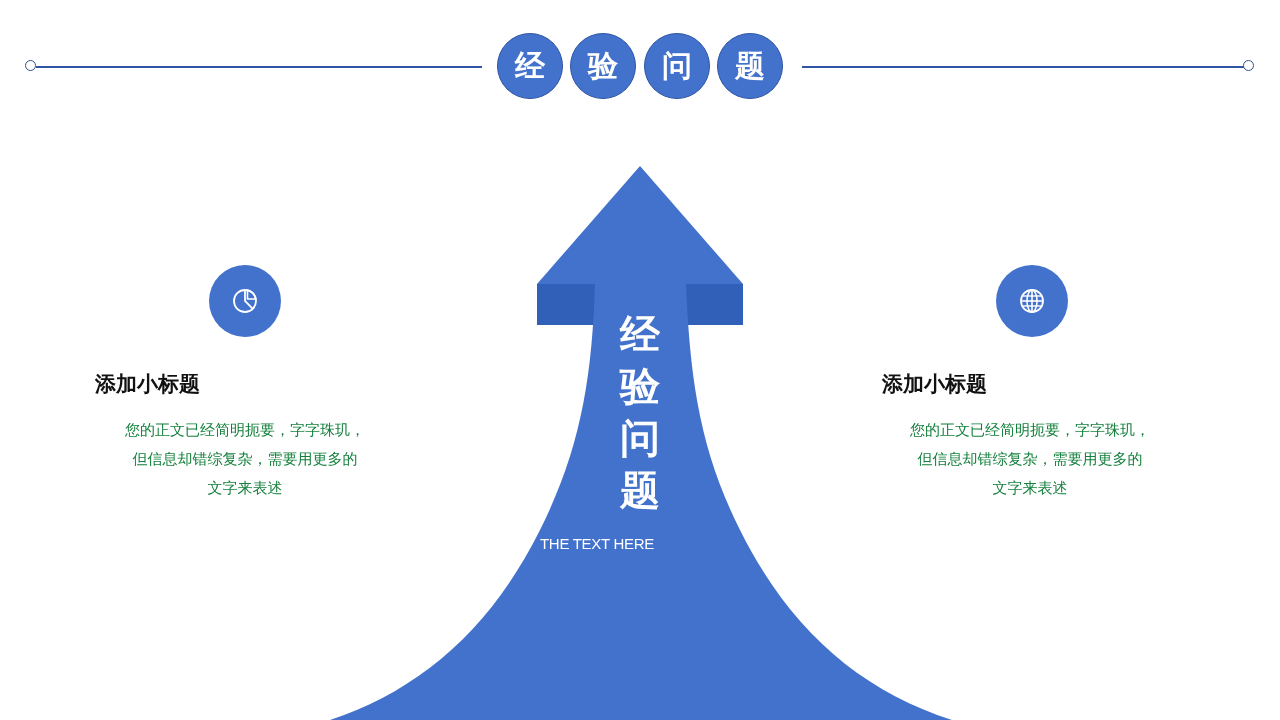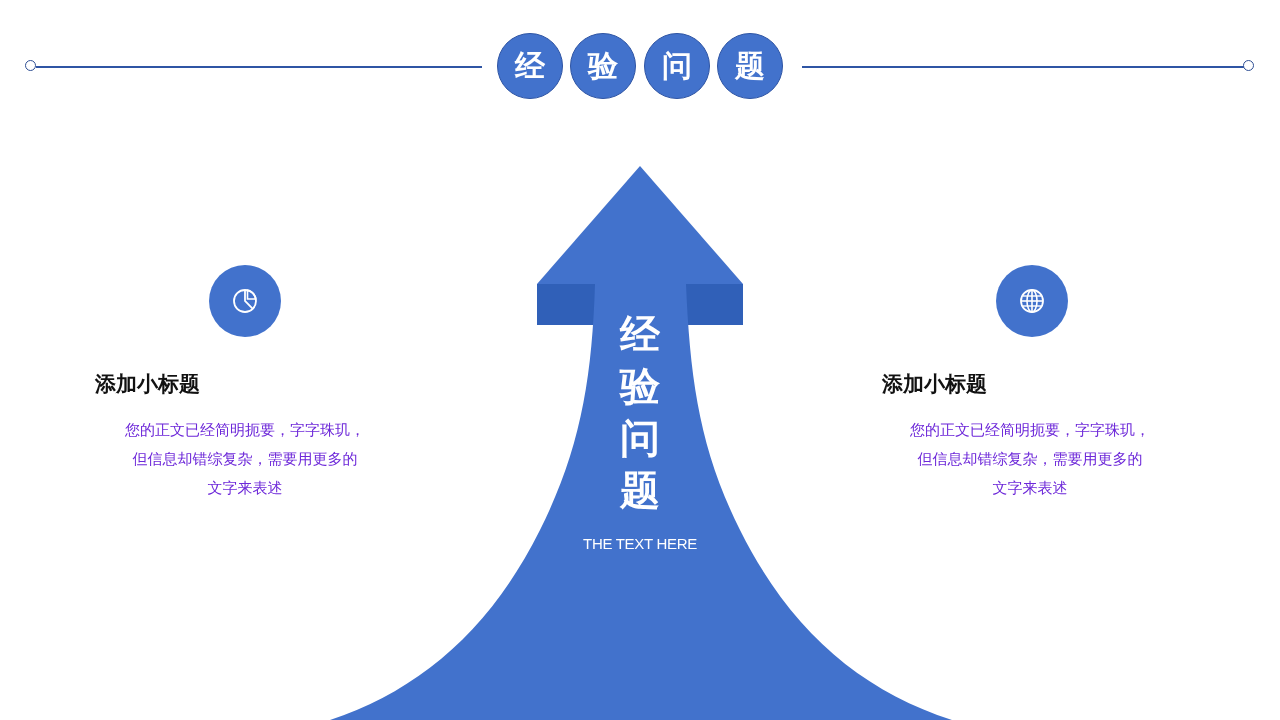--- a/index.html
+++ b/index.html
@@ -8,26 +8,26 @@
   .line { position:absolute; height:2px; background:#2f55a4; top:66px; }
   .end-dot { position:absolute; width:11px; height:11px; border:1.5px solid #2f4f94; border-radius:50%;
              background:#fff; top:60px; box-sizing:border-box; }
   .title-circle { position:absolute; width:66px; height:66px; border-radius:50%; background:#4272cc;
                   border:1.5px solid #2f55a4; box-sizing:border-box; top:33px;
                   color:#fff; font-size:30px; font-weight:bold; display:flex; align-items:center; justify-content:center; }
   svg.arrow { position:absolute; left:0; top:0; }
   .vert-title { position:absolute; left:640px; top:308px; transform:translateX(-50%); width:60px;
                 color:#fff; font-size:40px; font-weight:bold; text-align:center; line-height:52px; }
   .vert-title span { display:block; }
-  .sub-en { position:absolute; top:535px; left:640px; transform:translateX(-50%); width:200px; text-align:center;
+  .sub-en { position:absolute; top:535px; left:640px; transform:translateX(-50%); width:200px; text-align:left;
             color:#fff; font-size:15px; font-family:"Liberation Sans", sans-serif; letter-spacing:-0.3px; }
   .icon-circle { position:absolute; width:72px; height:72px; border-radius:50%; background:#4272cc; top:265px;
                  display:flex; align-items:center; justify-content:center; }
   .block-title { position:absolute; top:370px; width:300px; text-align:left; font-size:21px; font-weight:bold; color:#111; }
-  .block-body { position:absolute; top:416px; width:300px; text-align:center; font-size:15px; color:#6d28d9; line-height:29px; }
+  .block-body { position:absolute; top:416px; width:300px; text-align:center; font-size:15px; color:#15803d; line-height:29px; }
 </style>
 </head>
 <body>
 
 <div class="end-dot" style="left:25px;"></div>
 <div class="line" style="left:36px; width:446px;"></div>
 <div class="line" style="left:802px; width:442px;"></div>
 <div class="end-dot" style="left:1243px;"></div>
 
 <div class="title-circle" style="left:497px;">经</div>

